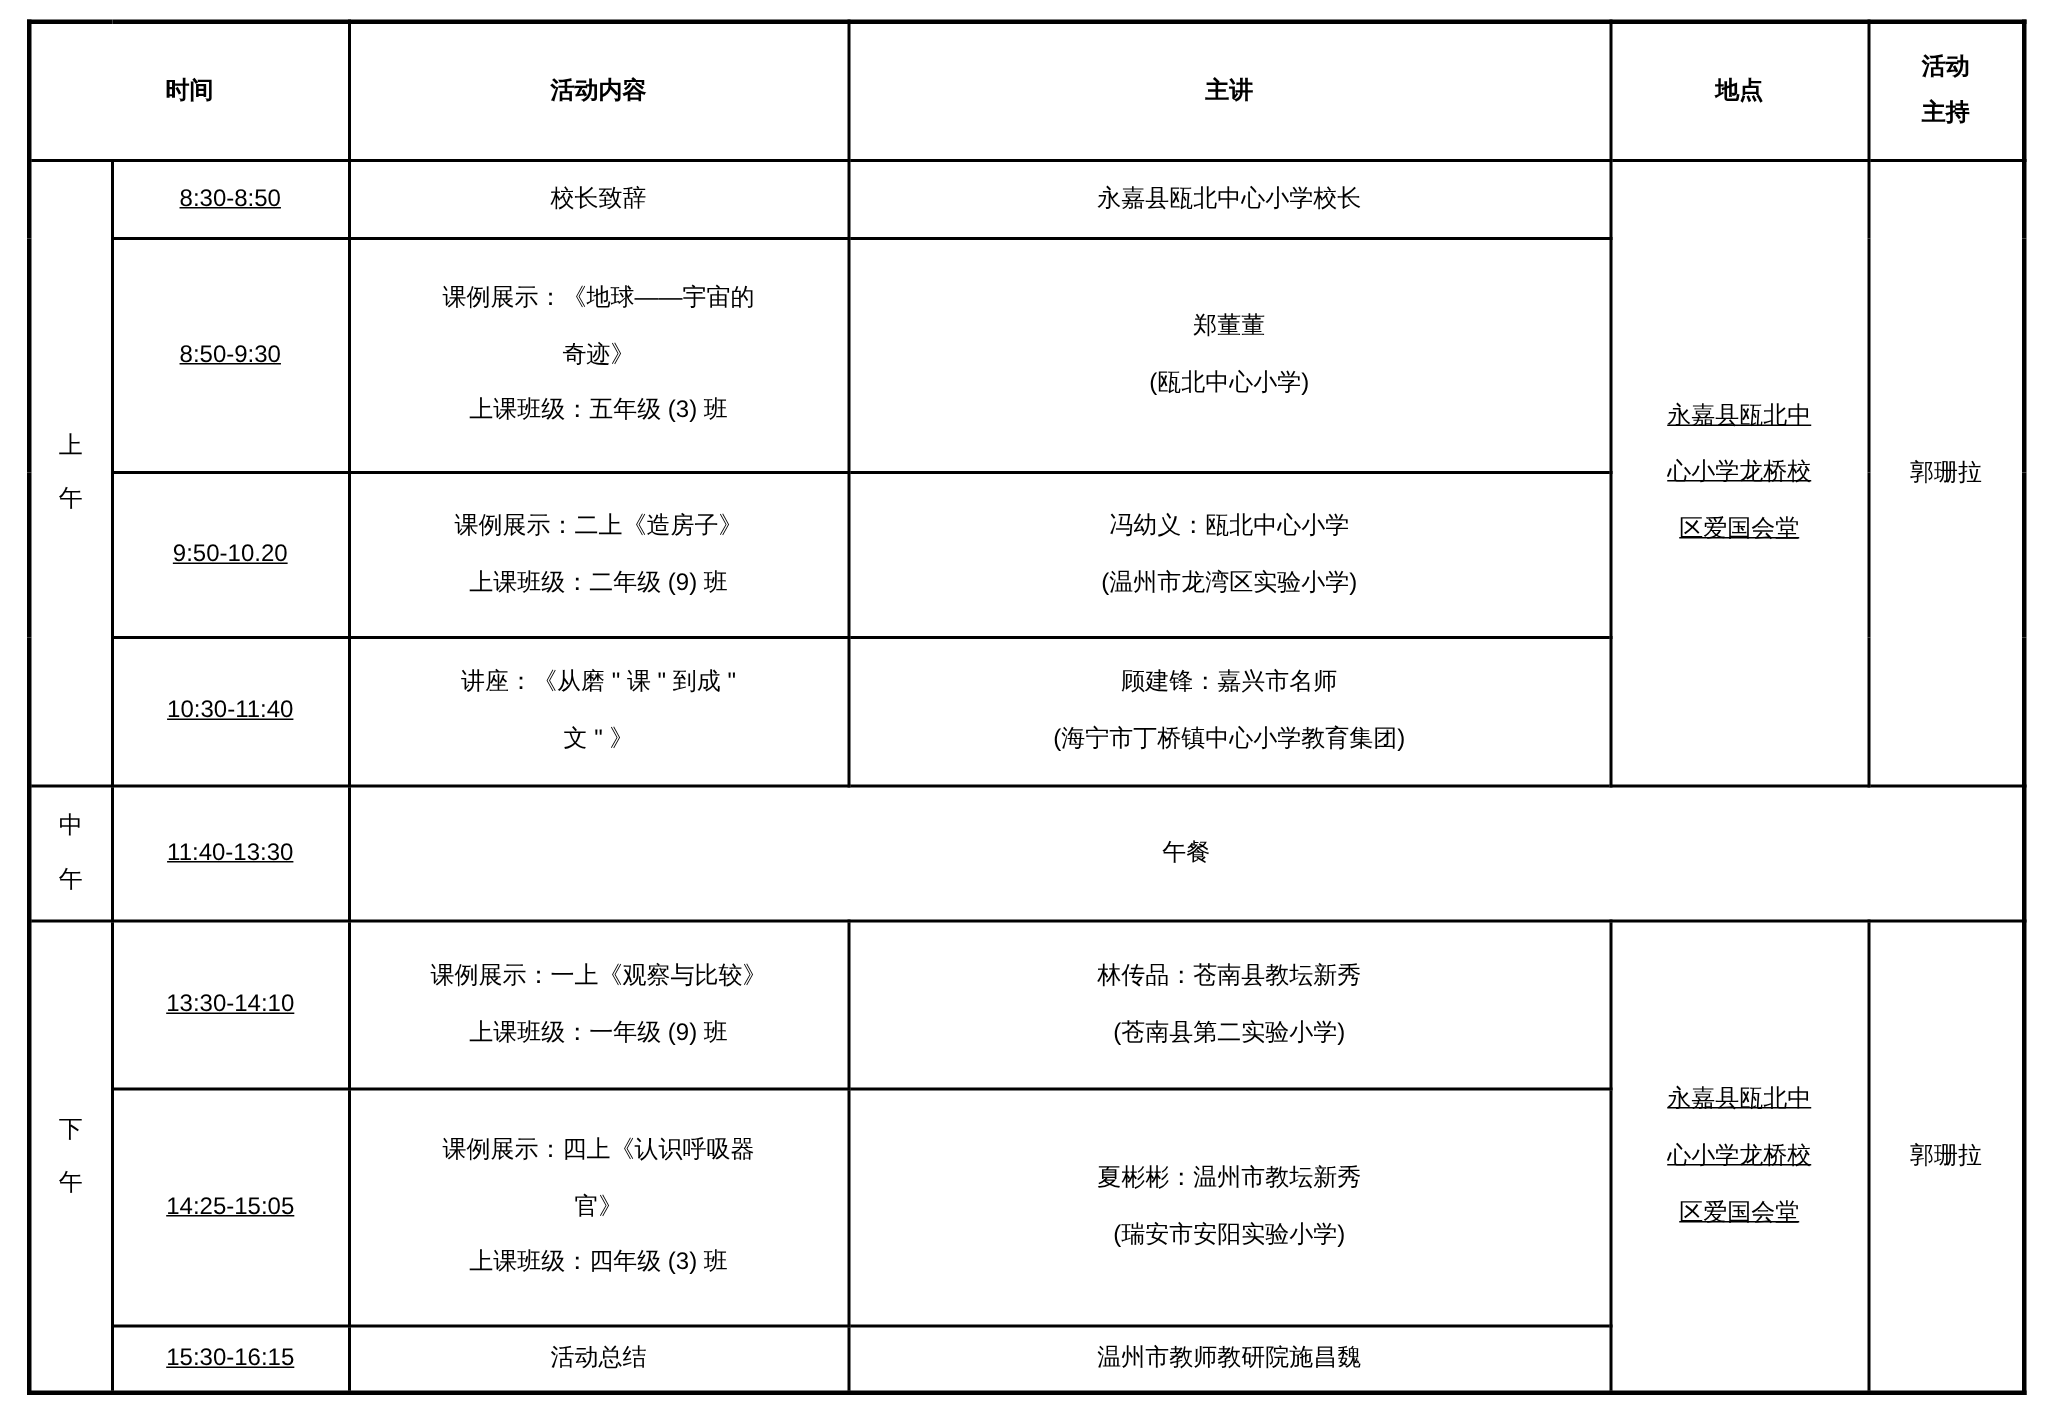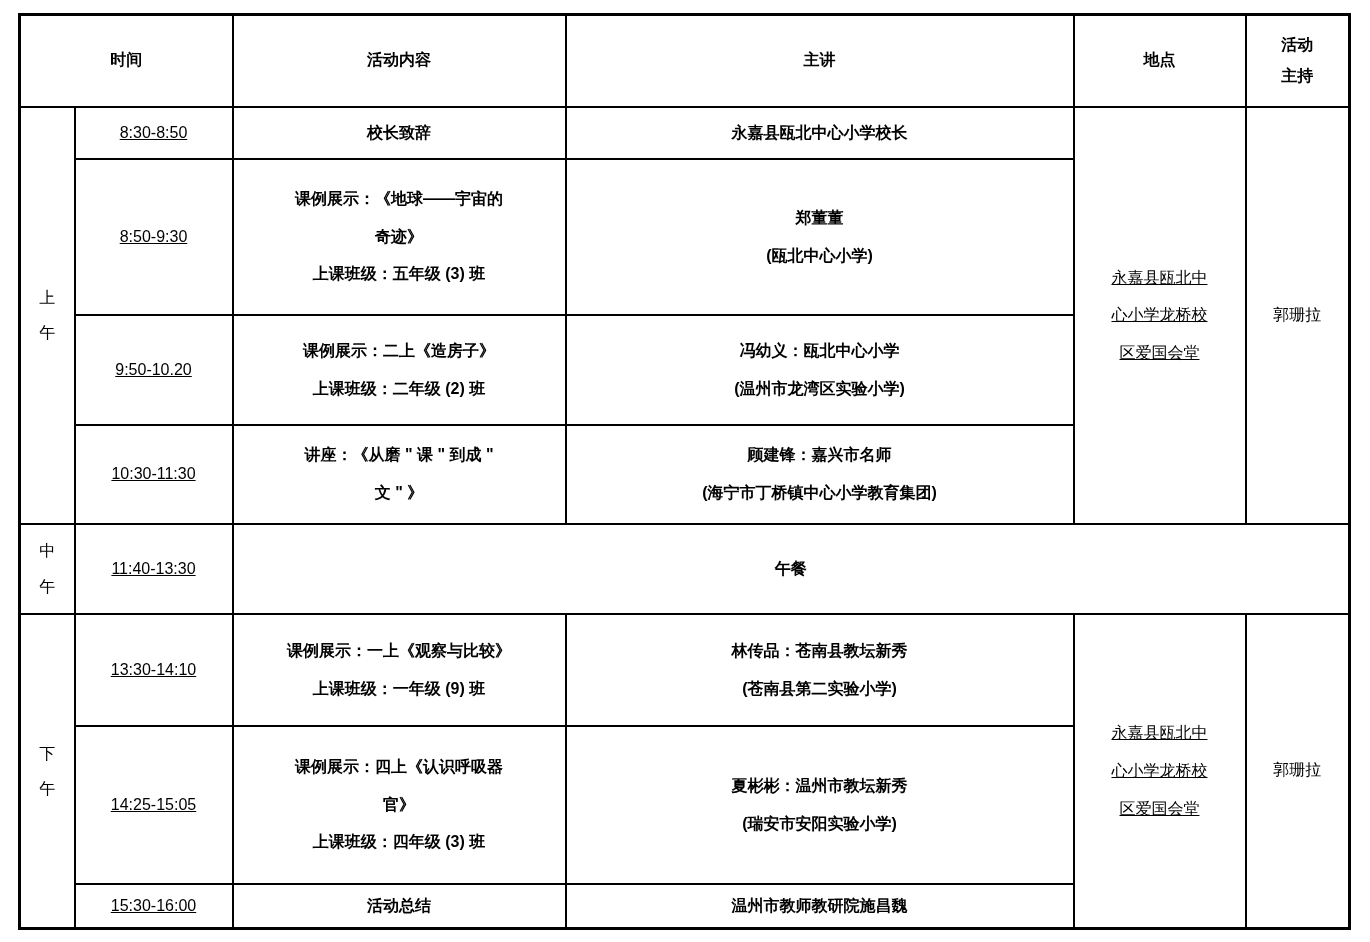--- a/index.html
+++ b/index.html
@@ -27,21 +27,20 @@
     border: 2px solid #000;
     padding: 0;
     text-align: center;
     vertical-align: middle;
     overflow: hidden;
   }
   th { font-weight: 700; }
   .lines {
     white-space: pre-line;
     line-height: 2.35;
-    font-weight: bold;
   }
   .time { white-space: nowrap; text-decoration: underline; }
   .period {
     width: 1.4em;
     margin: 0 auto;
     line-height: 2.2;
     text-align: center;
   }
   .loc {
     width: 6.4em;
@@ -107,30 +106,30 @@
       <td>
         <div class="lines">郑董董
 (瓯北中心小学)</div>
       </td>
     </tr>
 
     <tr style="height:110px">
       <td class="time">9:50-10.20</td>
       <td>
         <div class="lines">课例展示：二上《造房子》
-上课班级：二年级 (2) 班</div>
+上课班级：二年级 (9) 班</div>
       </td>
       <td>
         <div class="lines">冯幼义：瓯北中心小学
 (温州市龙湾区实验小学)</div>
       </td>
     </tr>
 
     <tr style="height:99px">
-      <td class="time">10:30-11:30</td>
+      <td class="time">10:30-11:40</td>
       <td>
         <div class="lines">讲座：《从磨 " 课 " 到成 "
 文 " 》</div>
       </td>
       <td>
         <div class="lines">顾建锋：嘉兴市名师
 (海宁市丁桥镇中心小学教育集团)</div>
       </td>
     </tr>
 
@@ -170,21 +169,21 @@
 官》
 上课班级：四年级 (3) 班</div>
       </td>
       <td>
         <div class="lines">夏彬彬：温州市教坛新秀
 (瑞安市安阳实验小学)</div>
       </td>
     </tr>
 
     <tr style="height:45px">
-      <td class="time">15:30-16:00</td>
+      <td class="time">15:30-16:15</td>
       <td>
         <div class="lines">活动总结</div>
       </td>
       <td>
         <div class="lines">温州市教师教研院施昌魏</div>
       </td>
     </tr>
   </tbody>
     </table>
 </div>

